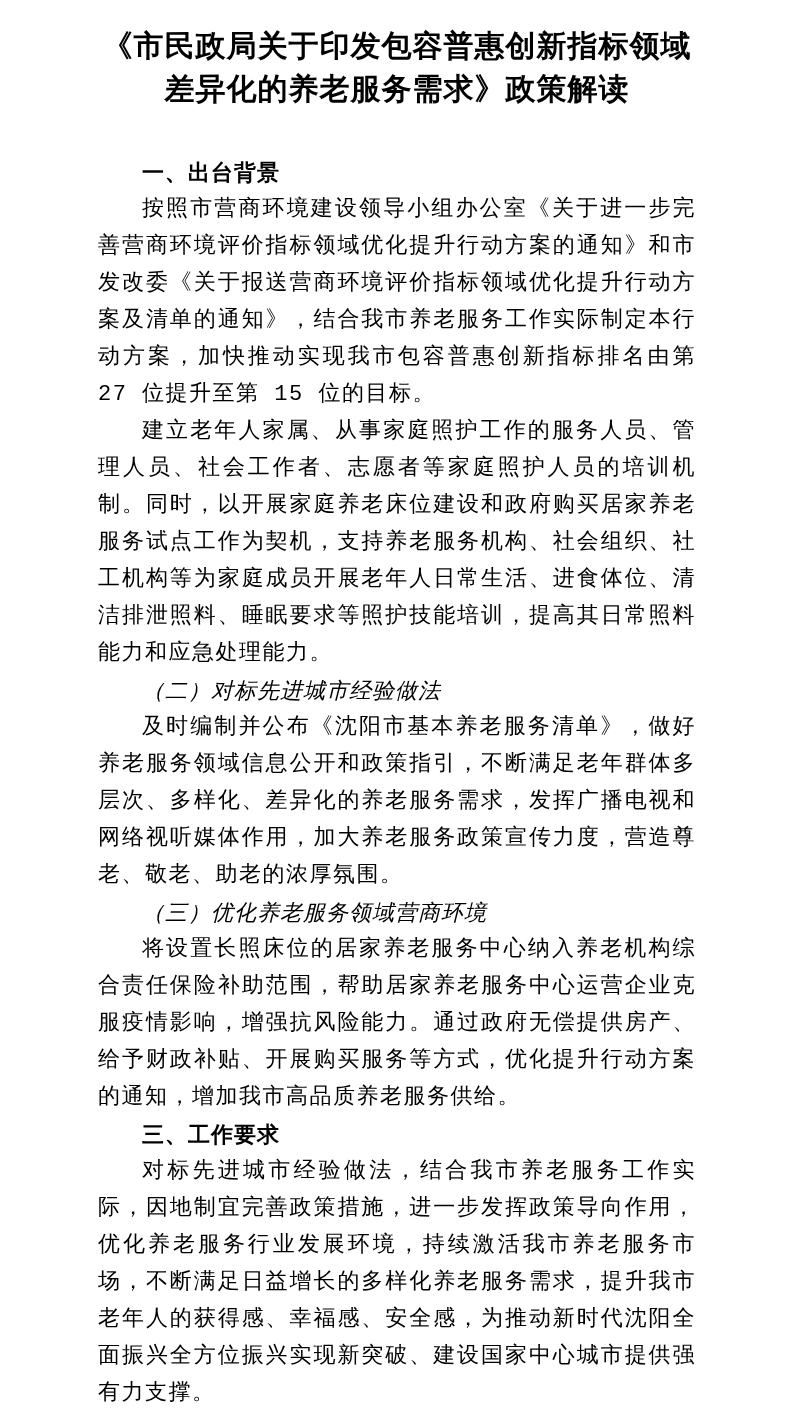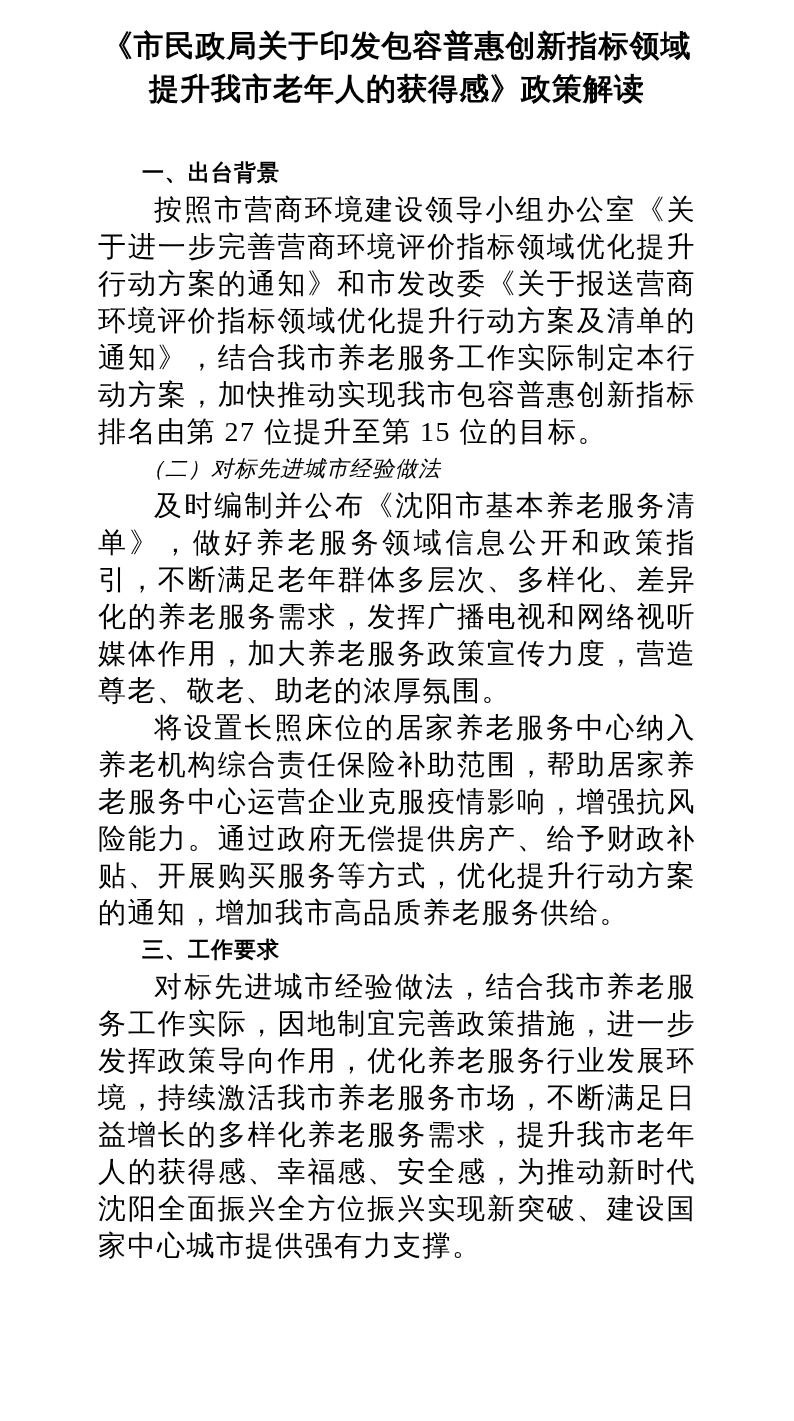--- a/index.html
+++ b/index.html
@@ -33,49 +33,51 @@
   }
   .sub-heading {
     font-style: italic;
     font-size: 22px;
     line-height: 37px;
     text-indent: 2em;
     letter-spacing: 1px;
     font-family: "Liberation Serif", "DejaVu Serif", serif;
   }
   .para {
-    font-size: 28px;
+    font-size: 22px;
     line-height: 37px;
     text-indent: 2em;
     text-align: justify;
     letter-spacing: 1.5px;
-    font-family: Liberation Serif, serif;
+    font-family: Liberation Mono, monospace;
   }
 </style>
 </head>
 <body>
 
 <div class="page">
 
   <h1 class="doc-title">
     <span>《市民政局关于印发包容普惠创新指标领域</span><br>
-    <span>提升我市老年人的获得感》政策解读</span>
+    <span>差异化的养老服务需求》政策解读</span>
   </h1>
 
   <div>
     <h2 class="sec-heading">一、出台背景</h2>
     <p class="para">按照市营商环境建设领导小组办公室《关于进一步完善营商环境评价指标领域优化提升行动方案的通知》和市发改委《关于报送营商环境评价指标领域优化提升行动方案及清单的通知》，结合我市养老服务工作实际制定本行动方案，加快推动实现我市包容普惠创新指标排名由第 27 位提升至第 15 位的目标。</p>
   </div>
 
   <div>
 
+    <p class="para">建立老年人家属、从事家庭照护工作的服务人员、管理人员、社会工作者、志愿者等家庭照护人员的培训机制。同时，以开展家庭养老床位建设和政府购买居家养老服务试点工作为契机，支持养老服务机构、社会组织、社工机构等为家庭成员开展老年人日常生活、进食体位、清洁排泄照料、睡眠要求等照护技能培训，提高其日常照料能力和应急处理能力。</p>
 
     <p class="sub-heading">（二）对标先进城市经验做法</p>
     <p class="para">及时编制并公布《沈阳市基本养老服务清单》，做好养老服务领域信息公开和政策指引，不断满足老年群体多层次、多样化、差异化的养老服务需求，发挥广播电视和网络视听媒体作用，加大养老服务政策宣传力度，营造尊老、敬老、助老的浓厚氛围。</p>
 
+    <p class="sub-heading">（三）优化养老服务领域营商环境</p>
     <p class="para">将设置长照床位的居家养老服务中心纳入养老机构综合责任保险补助范围，帮助居家养老服务中心运营企业克服疫情影响，增强抗风险能力。通过政府无偿提供房产、给予财政补贴、开展购买服务等方式，优化提升行动方案的通知，增加我市高品质养老服务供给。</p>
   </div>
 
   <div>
     <h2 class="sec-heading">三、工作要求</h2>
     <p class="para">对标先进城市经验做法，结合我市养老服务工作实际，因地制宜完善政策措施，进一步发挥政策导向作用，优化养老服务行业发展环境，持续激活我市养老服务市场，不断满足日益增长的多样化养老服务需求，提升我市老年人的获得感、幸福感、安全感，为推动新时代沈阳全面振兴全方位振兴实现新突破、建设国家中心城市提供强有力支撑。</p>
   </div>
 
 </div>
 

